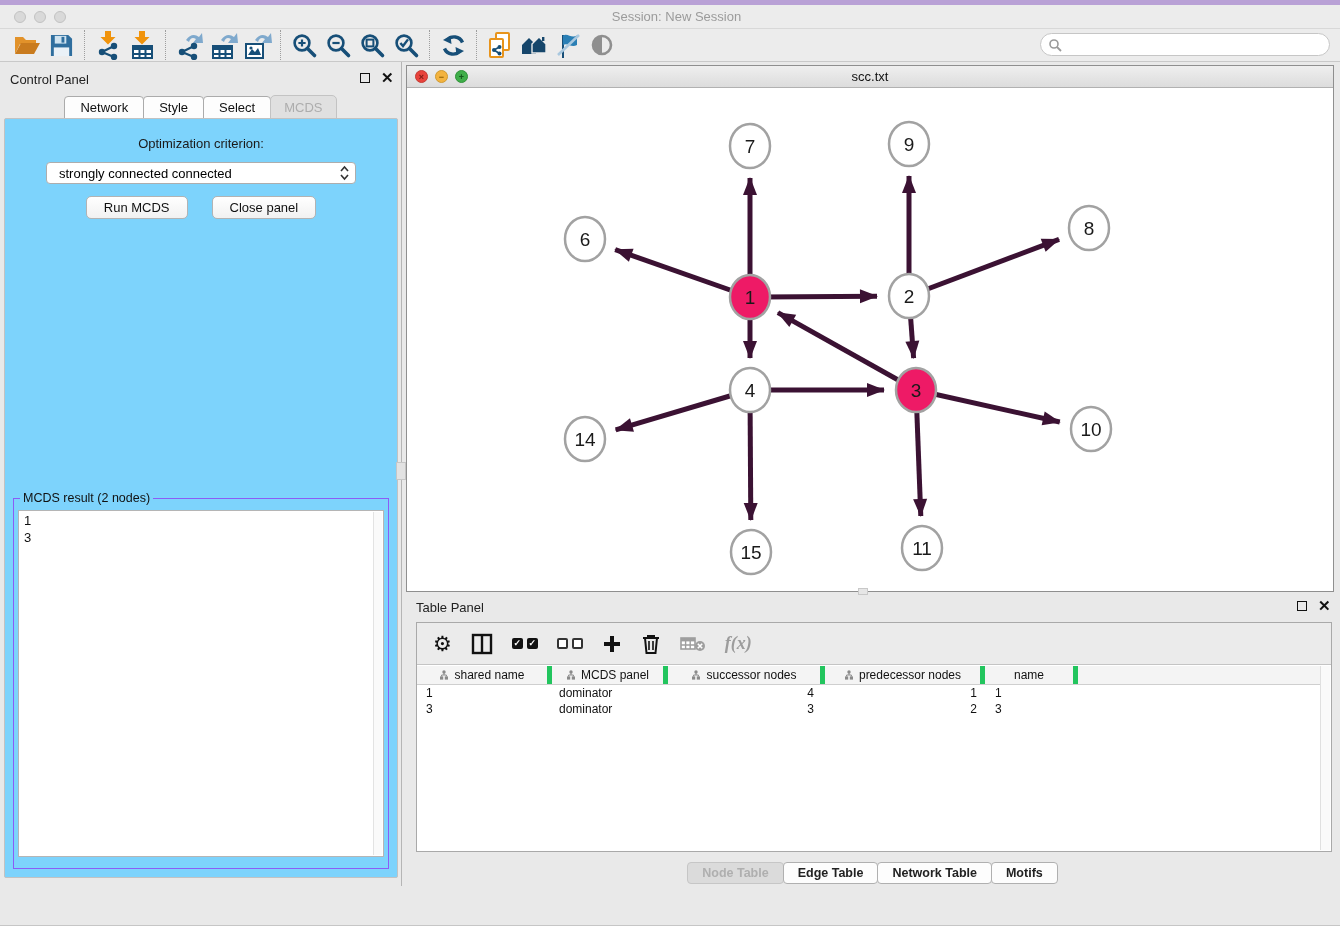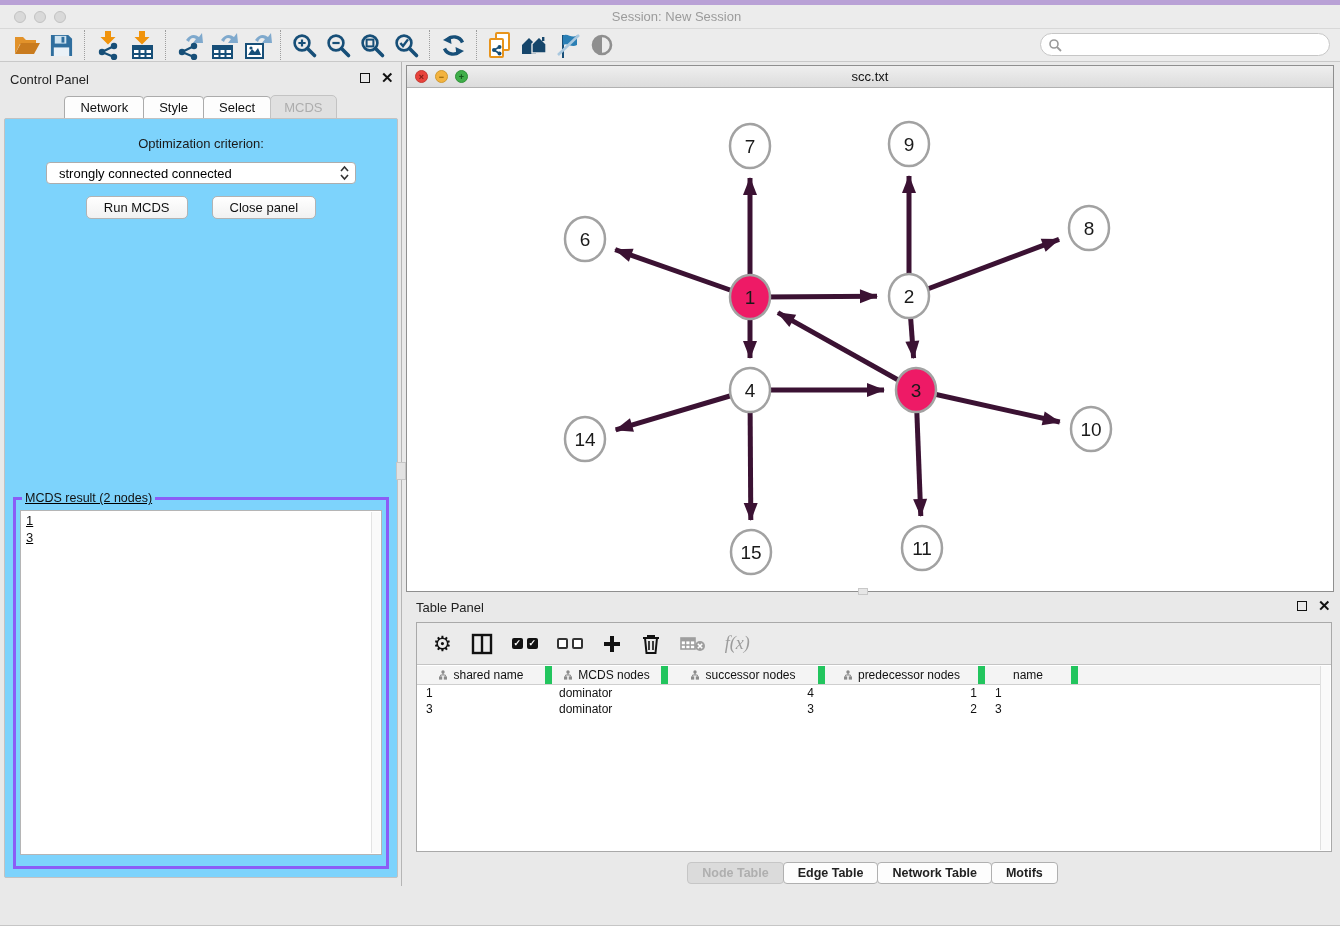--- a/index.html
+++ b/index.html
@@ -27,21 +27,21 @@
   .close-ico { font-size:15px; font-weight:bold; color:#111; line-height:10px; }
   .cp-tabs { left:0; top:96px; width:402px; display:flex; justify-content:center; }
   .tab { background:#FDFDFD; border:1px solid #ABABAB; padding:3px 15px; font-size:13px; color:#111; margin-left:-1px; border-radius:4px 4px 0 0; position:relative; }
   .tab.active { background:#E0E0E0; border-color:#C3C3C3; color:#ADADAD; padding:4px 13px 4px; top:-1px; border-radius:5px 5px 0 0; }
   .cp-body { left:4px; top:118px; width:394px; height:760px; background:#7dd3fc; border:1px solid #C2C2C2; border-radius:2px; }
   .opt-label { margin-top:17px; text-align:center; font-size:13px; color:#1A1A1A; }
   .opt-select { margin:11px auto 0; width:310px; height:22px; background:#FFF; border:1px solid #ADADAD; border-radius:4px; display:flex; align-items:center; padding:0 6px 0 12px; font-size:13px; }
   .opt-select span.val { flex:1; }
   .cp-buttons { display:flex; justify-content:center; gap:24px; margin-top:12px; }
   .btn { height:23px; padding:0 17px; font-size:13px; color:#111; background:linear-gradient(#FFFFFF,#F1F1F1); border:1px solid #B3B3B3; border-radius:5px; }
-  .result-fs { position:absolute; left:8px; top:372px; width:376px; height:378px; border:3px solid #8b5cf6; padding:5px 4px 11px 4px;text-decoration:underline; }
+  .result-fs { position:absolute; left:8px; top:372px; width:376px; height:378px; border:1px solid #8b5cf6; padding:5px 4px 11px 4px; }
   .result-fs legend { font-size:12.5px; color:#111; padding:0 3px; margin-left:2px; }
   .result-inner { width:100%; height:100%; background:#FFF; border:1px solid #B5B5B5; position:relative; }
   .result-lines { font-size:13px; line-height:17px; padding:1px 5px; white-space:pre; color:#111; }
   .v-track { position:absolute; top:1px; right:1px; bottom:1px; width:9px; background:#FAFAFA; border-left:1px solid #E3E3E3; }
 
   .v-split { left:401px; top:62px; width:1px; height:824px; background:#B5B5B5; }
   .v-grip { left:396px; top:462px; width:10px; height:18px; background:#E2E2E2; border:1px solid #C6C6C6; }
 
   
   .net-win { left:406px; top:65px; width:928px; height:527px; background:#FFF; border:1px solid #8F8F8F; }
@@ -58,23 +58,23 @@
   
   .tp-title { left:416px; top:600px; font-size:13px; color:#222; }
   .tp-body { left:416px; top:622px; width:916px; height:230px; background:#FFF; border:1px solid #A9A9A9; }
   .tp-toolbar { position:absolute; left:0; top:0; width:100%; height:42px; background:#EBEBEB; border-bottom:1px solid #C4C4C4; display:flex; align-items:center; gap:19px; padding-left:16px; }
   .tpi { display:flex; align-items:center; justify-content:center; }
   .gear { font-size:21px; color:#111; font-family:"DejaVu Sans", sans-serif; line-height:20px; }
   .cb { width:11px; height:11px; display:inline-block; }
   .cb.checked { background:#111; border-radius:2px; color:#FFF; font-size:9px; font-weight:bold; line-height:11px; text-align:center; }
   .cb.un { border:2px solid #333; border-radius:2px; background:#FFF; }
   .cb-pair { display:flex; gap:4px; }
-  .fx { font-family:"Liberation Serif", serif; font-style:italic; font-size:18px; color:#9C9C9C; }
+  .fx { font-family:"Liberation Serif", serif; font-style:italic; font-size:18px; color:#9C9C9C;font-weight:bold; }
   .thead { position:absolute; left:0; top:43px; width:905px; height:19px; display:flex; background:#F4F4F4; border-bottom:1px solid #CFCFCF; font-size:12px; color:#111; }
-  .th { display:flex; align-items:center; justify-content:center; gap:5px; border-right:7px solid #22c55e; background:#F4F4F4; }
+  .th { display:flex; align-items:center; justify-content:center; gap:5px; border-right:5px solid #22c55e; background:#F4F4F4; }
   .th:nth-child(1){ width:135px; } .th:nth-child(2){ width:116px; } .th:nth-child(3){ width:157px; }
   .th:nth-child(4){ width:160px; } .th:nth-child(5){ width:93px; }
   .trows { position:absolute; left:0; top:62px; width:905px; }
   .trow { display:flex; height:16px; font-size:12px; color:#111; align-items:center; }
   .tcell { overflow:hidden; white-space:nowrap; }
   .tcell.c0 { width:135px; padding-left:9px; } .tcell.c1 { width:116px; padding-left:7px; }
   .tcell.c2 { width:157px; text-align:right; padding-right:11px; } .tcell.c3 { width:160px; text-align:right; padding-right:8px; }
   .tcell.c4 { width:93px; padding-left:10px; }
   .tp-scroll { position:absolute; right:1px; top:43px; bottom:1px; width:10px; background:#FAFAFA; border-left:1px solid #E0E0E0; }
   .tp-tabs { left:406px; top:862px; width:934px; display:flex; justify-content:center; }
@@ -396,21 +396,21 @@
         </svg>
       <span>shared name</span>
     </div>
     <div class="th">
       <svg width="10" height="10" viewBox="0 0 10 10">
           <circle cx="5" cy="2" r="1.7" fill="#8A8A8A"></circle>
           <rect x="1" y="6.4" width="3.2" height="3.2" fill="#8A8A8A"></rect>
           <rect x="5.8" y="6.4" width="3.2" height="3.2" fill="#8A8A8A"></rect>
           <path d="M5 3 v2 M2.6 6.4 V5 h4.8 v1.4" stroke="#8A8A8A" fill="none"></path>
         </svg>
-      <span>MCDS nodes</span>
+      <span>MCDS panel</span>
     </div>
     <div class="th">
       <svg width="10" height="10" viewBox="0 0 10 10">
           <circle cx="5" cy="2" r="1.7" fill="#8A8A8A"></circle>
           <rect x="1" y="6.4" width="3.2" height="3.2" fill="#8A8A8A"></rect>
           <rect x="5.8" y="6.4" width="3.2" height="3.2" fill="#8A8A8A"></rect>
           <path d="M5 3 v2 M2.6 6.4 V5 h4.8 v1.4" stroke="#8A8A8A" fill="none"></path>
         </svg>
       <span>successor nodes</span>
     </div>

